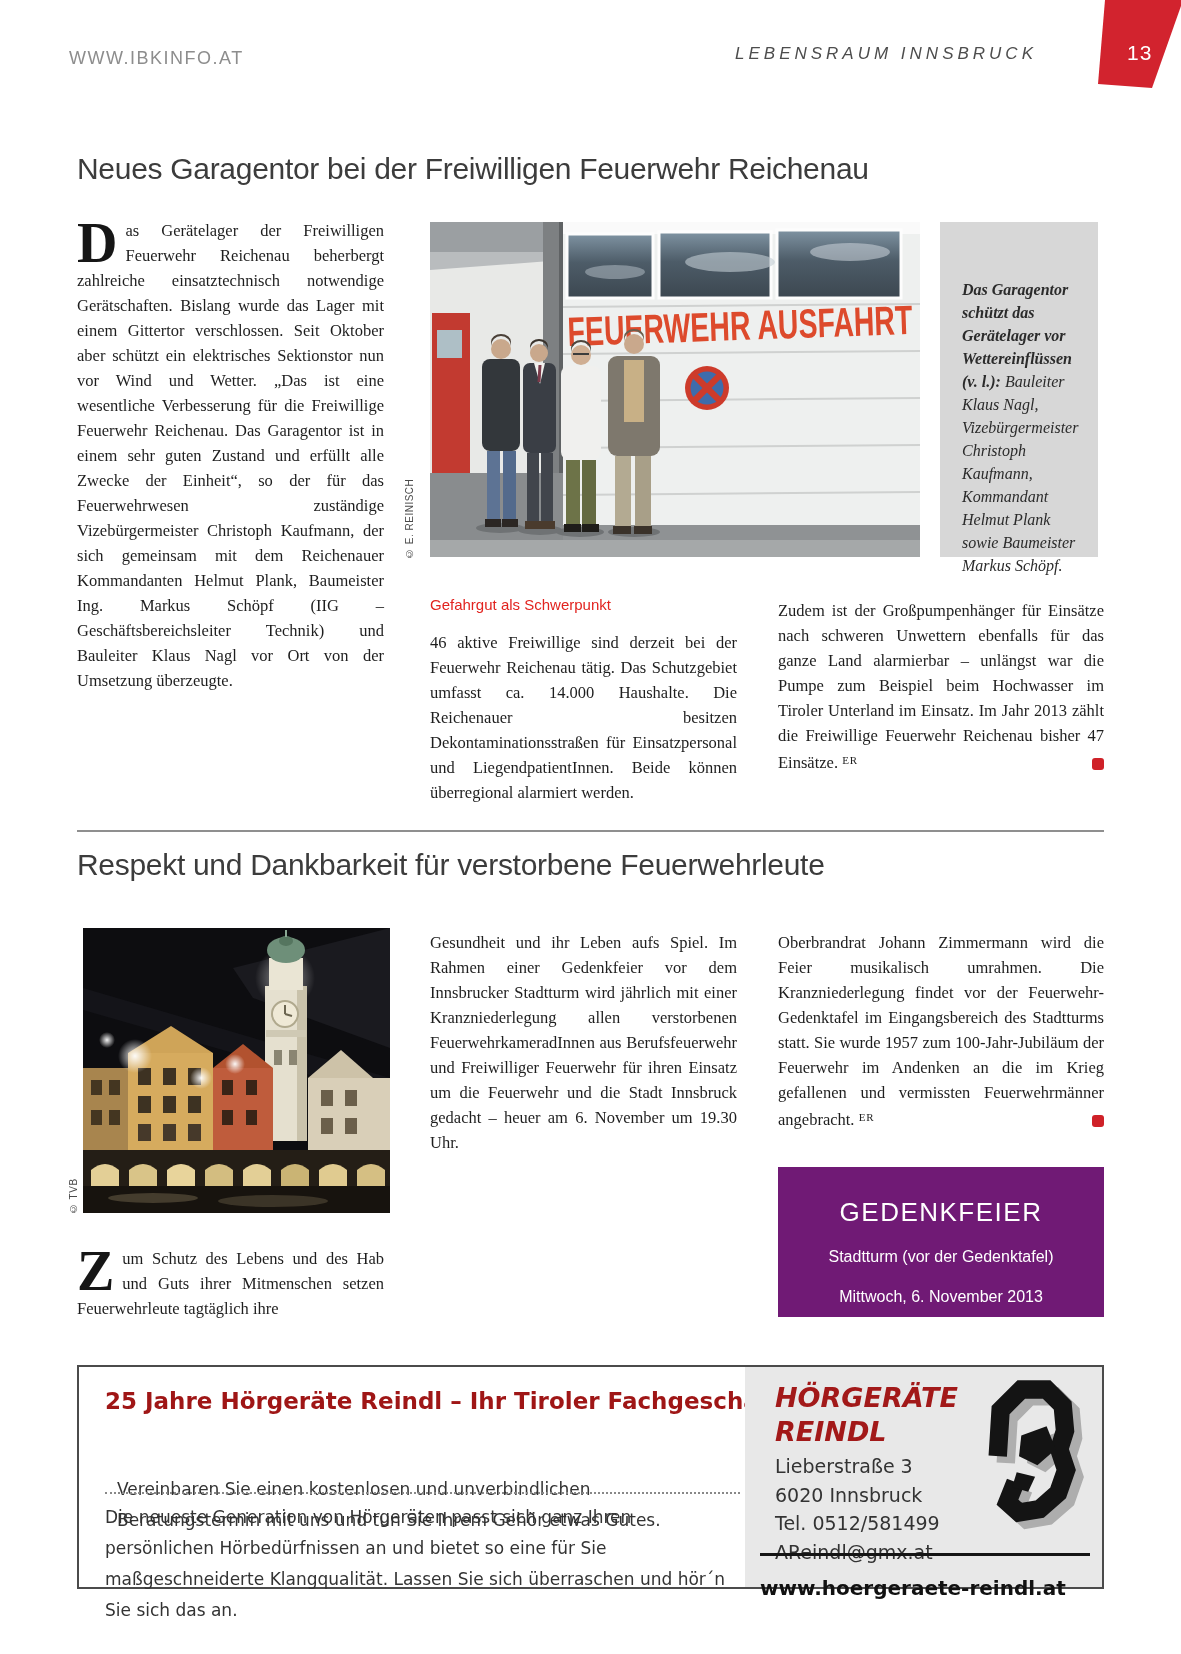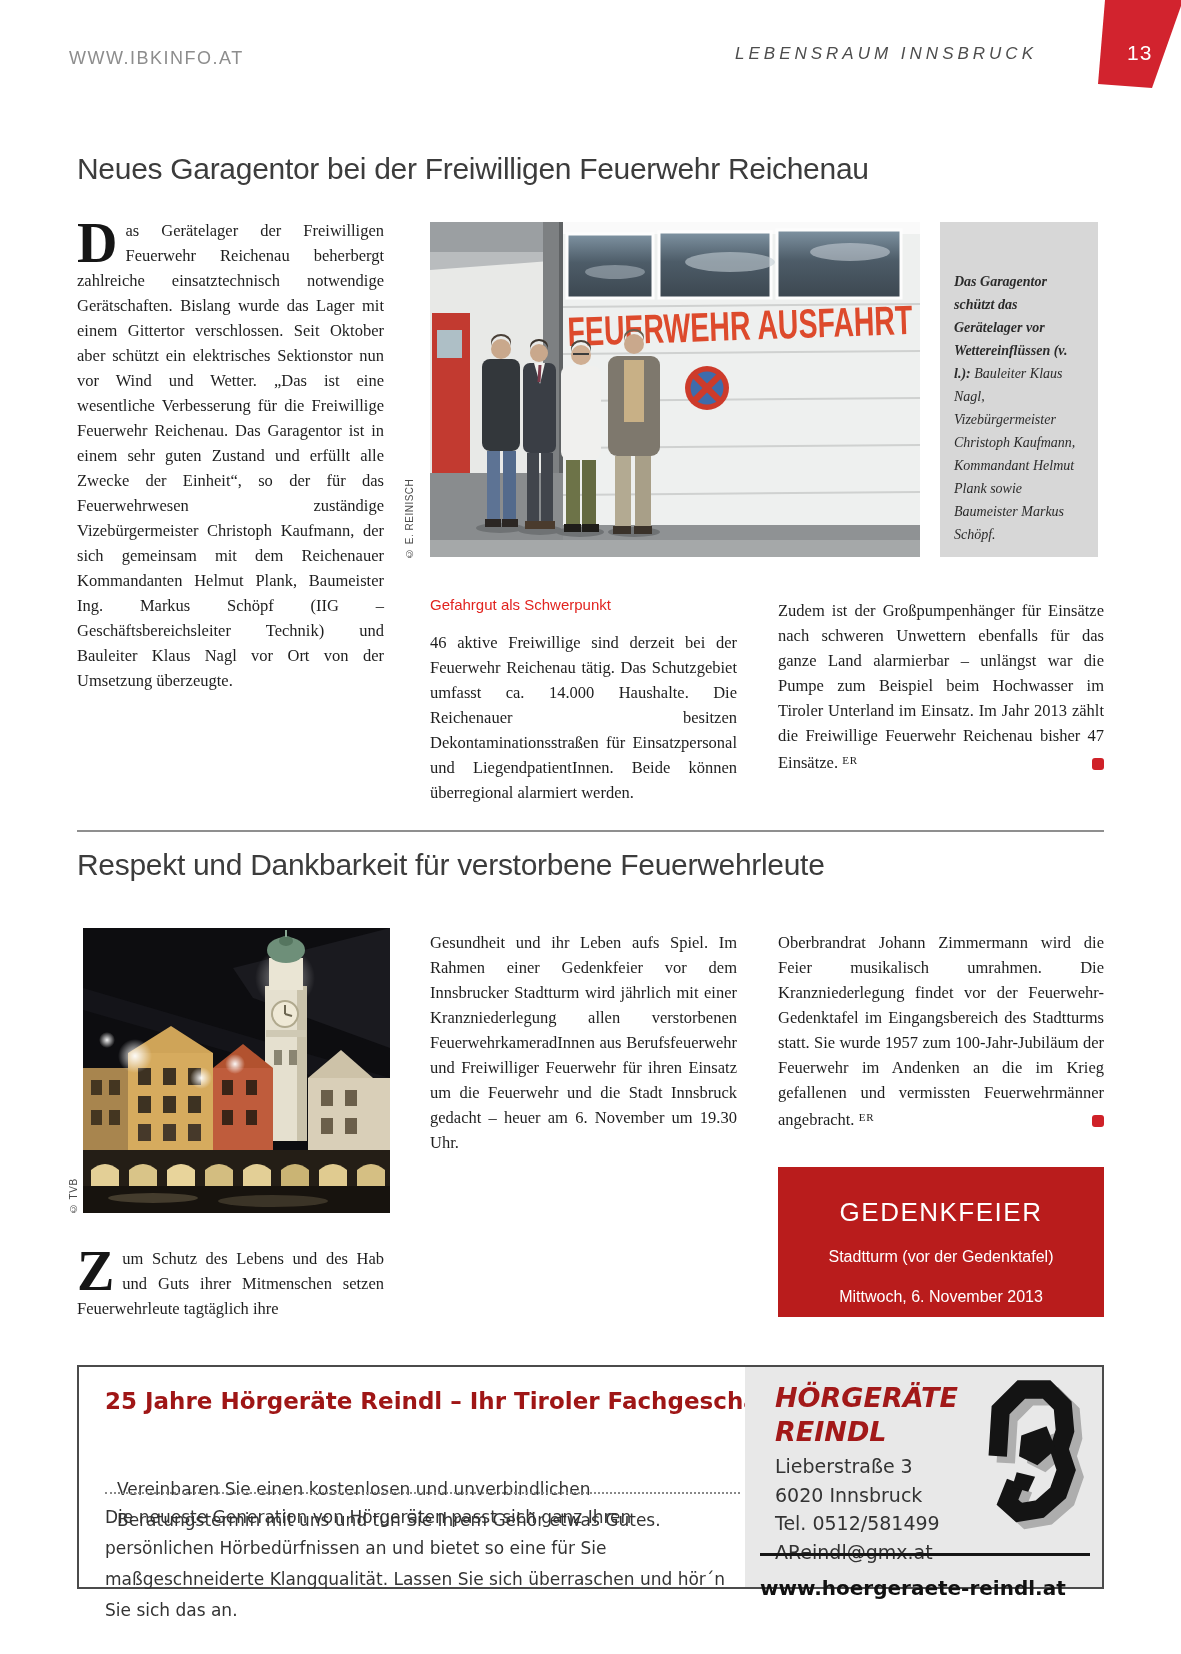--- a/index.html
+++ b/index.html
@@ -27,27 +27,27 @@
     color:#e2231f;}
   .byline{font-size:11px;letter-spacing:1px;vertical-align:4px;}
   .endsquare{position:absolute;right:0;bottom:5px;width:12px;height:12px;
     background:#cf2128;border-radius:3px;}
   .photo-credit{font-family:"Liberation Sans",sans-serif;font-size:10px;
     letter-spacing:0.5px;color:#4a4a4a;writing-mode:vertical-rl;
     transform:rotate(180deg);white-space:nowrap;}
   
   .caption-box{left:940px;top:222px;width:158px;height:335px;background:#d7d7d7;
     box-sizing:border-box;padding:48px 14px 0 14px;}
-  .caption-box p{margin:0;font-style:italic;font-size:14px;line-height:23px;
+  .caption-box p{margin:8px;font-style:italic;font-size:16px;line-height:23px;
     color:#2b2b2b;}
   .caption-box .cap-bold{font-weight:bold;}
   
   .divider{left:77px;top:830px;width:1027px;height:2px;background:#8f8f8f;}
   
-  .infobox{left:778px;top:1167px;width:326px;height:150px;background:#b91c1c;
+  .infobox{left:778px;top:1167px;width:326px;height:150px;background:#701a75;
     color:#ffffff;text-align:center;font-family:"Liberation Sans",sans-serif;
     box-sizing:border-box;padding-top:30px;}
   .infobox .ib-title{font-size:26px;letter-spacing:1.5px;margin:0 0 8px 0;}
   .infobox .ib-line{font-size:16px;line-height:23px;margin:17px;}
   
   .ad-box{left:77px;top:1365px;width:1027px;height:224px;background:#ffffff;
     border:2px solid #4b4b4b;box-sizing:border-box;}
   .ad-head{left:105px;top:1388px;font-family:"DejaVu Sans",sans-serif;
     font-weight:bold;font-size:23px;color:#9f1616;white-space:nowrap;}
   .ad-intro{left:117px;top:1430px;width:612px;font-family:"DejaVu Sans",sans-serif;

